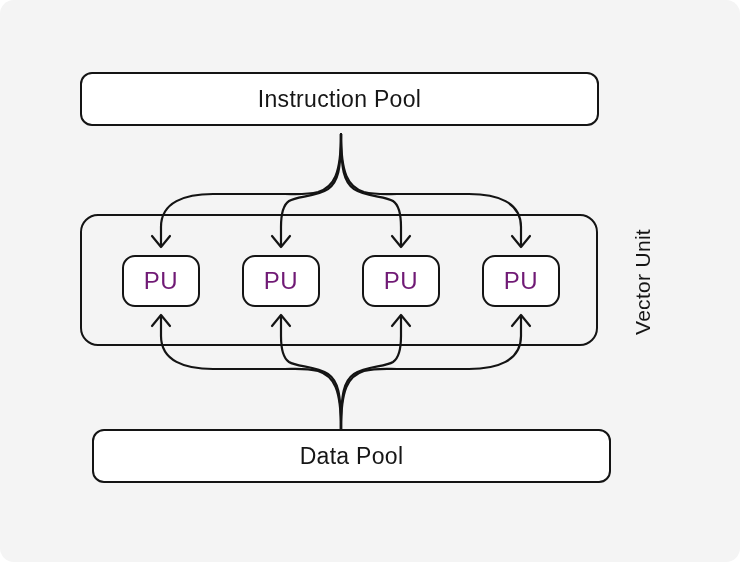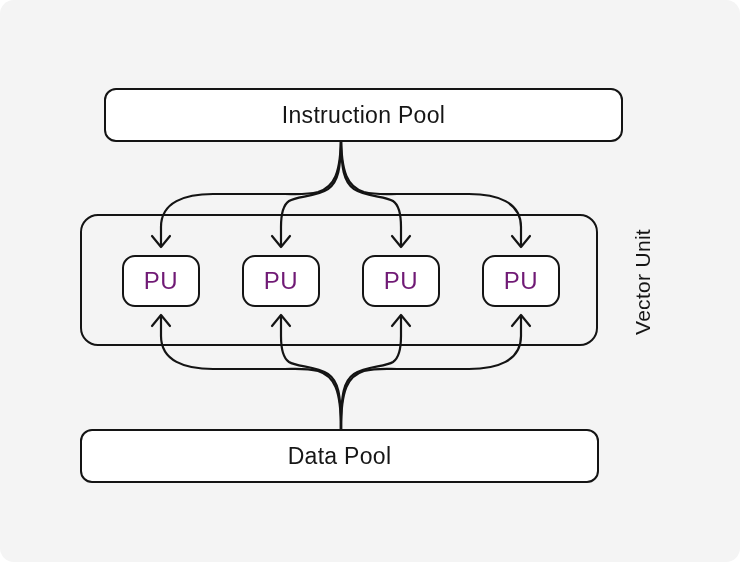--- a/index.html
+++ b/index.html
@@ -26,22 +26,22 @@
     border-radius: 12px;
     display: flex;
     align-items: center;
     justify-content: center;
   }
   .pool-box .pool-label {
     font-size: 23px;
     color: #161616;
     letter-spacing: 0.3px;
   }
-  .instruction-pool { top: 88px; margin-left: 24px; }
-  .data-pool { top: 429px; }
+  .instruction-pool { top: 72px; }
+  .data-pool { top: 429px; margin-left: 12px; }
   .vector-unit {
     position: absolute;
     left: 80px;
     top: 214px;
     width: 514px;
     height: 128px;
     border: 2px solid #141414;
     border-radius: 18px;
     background: transparent;
   }

